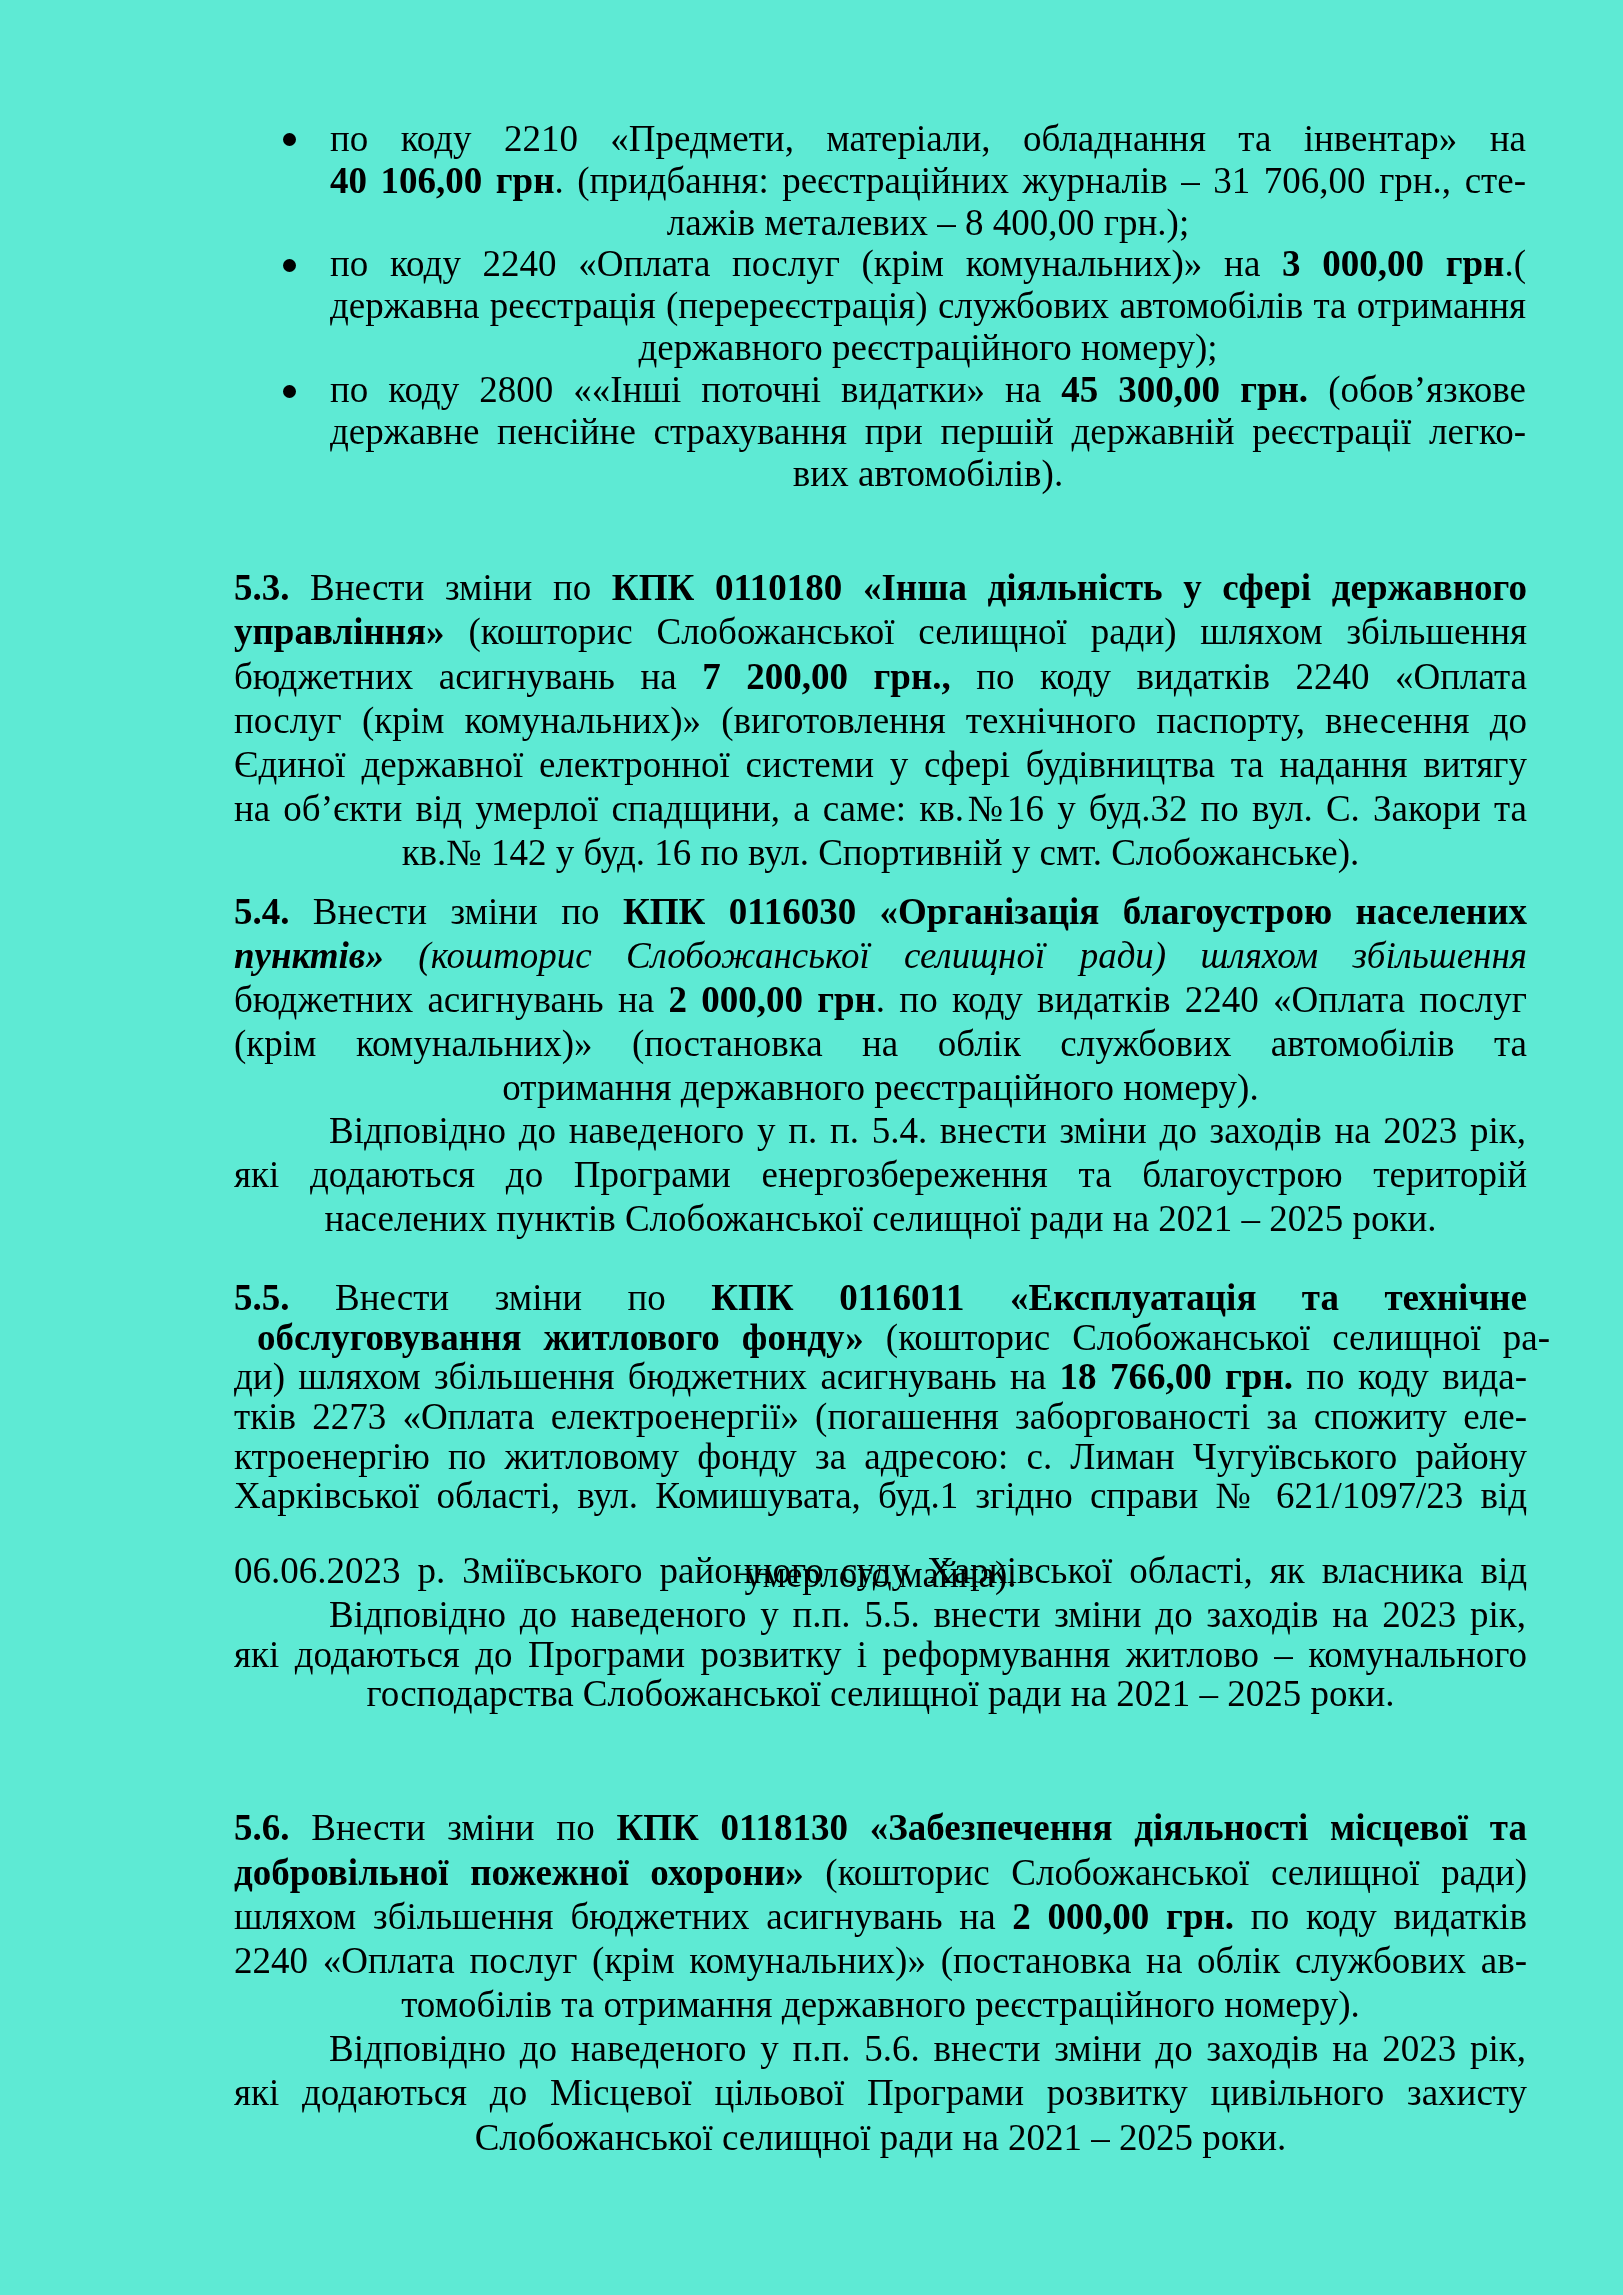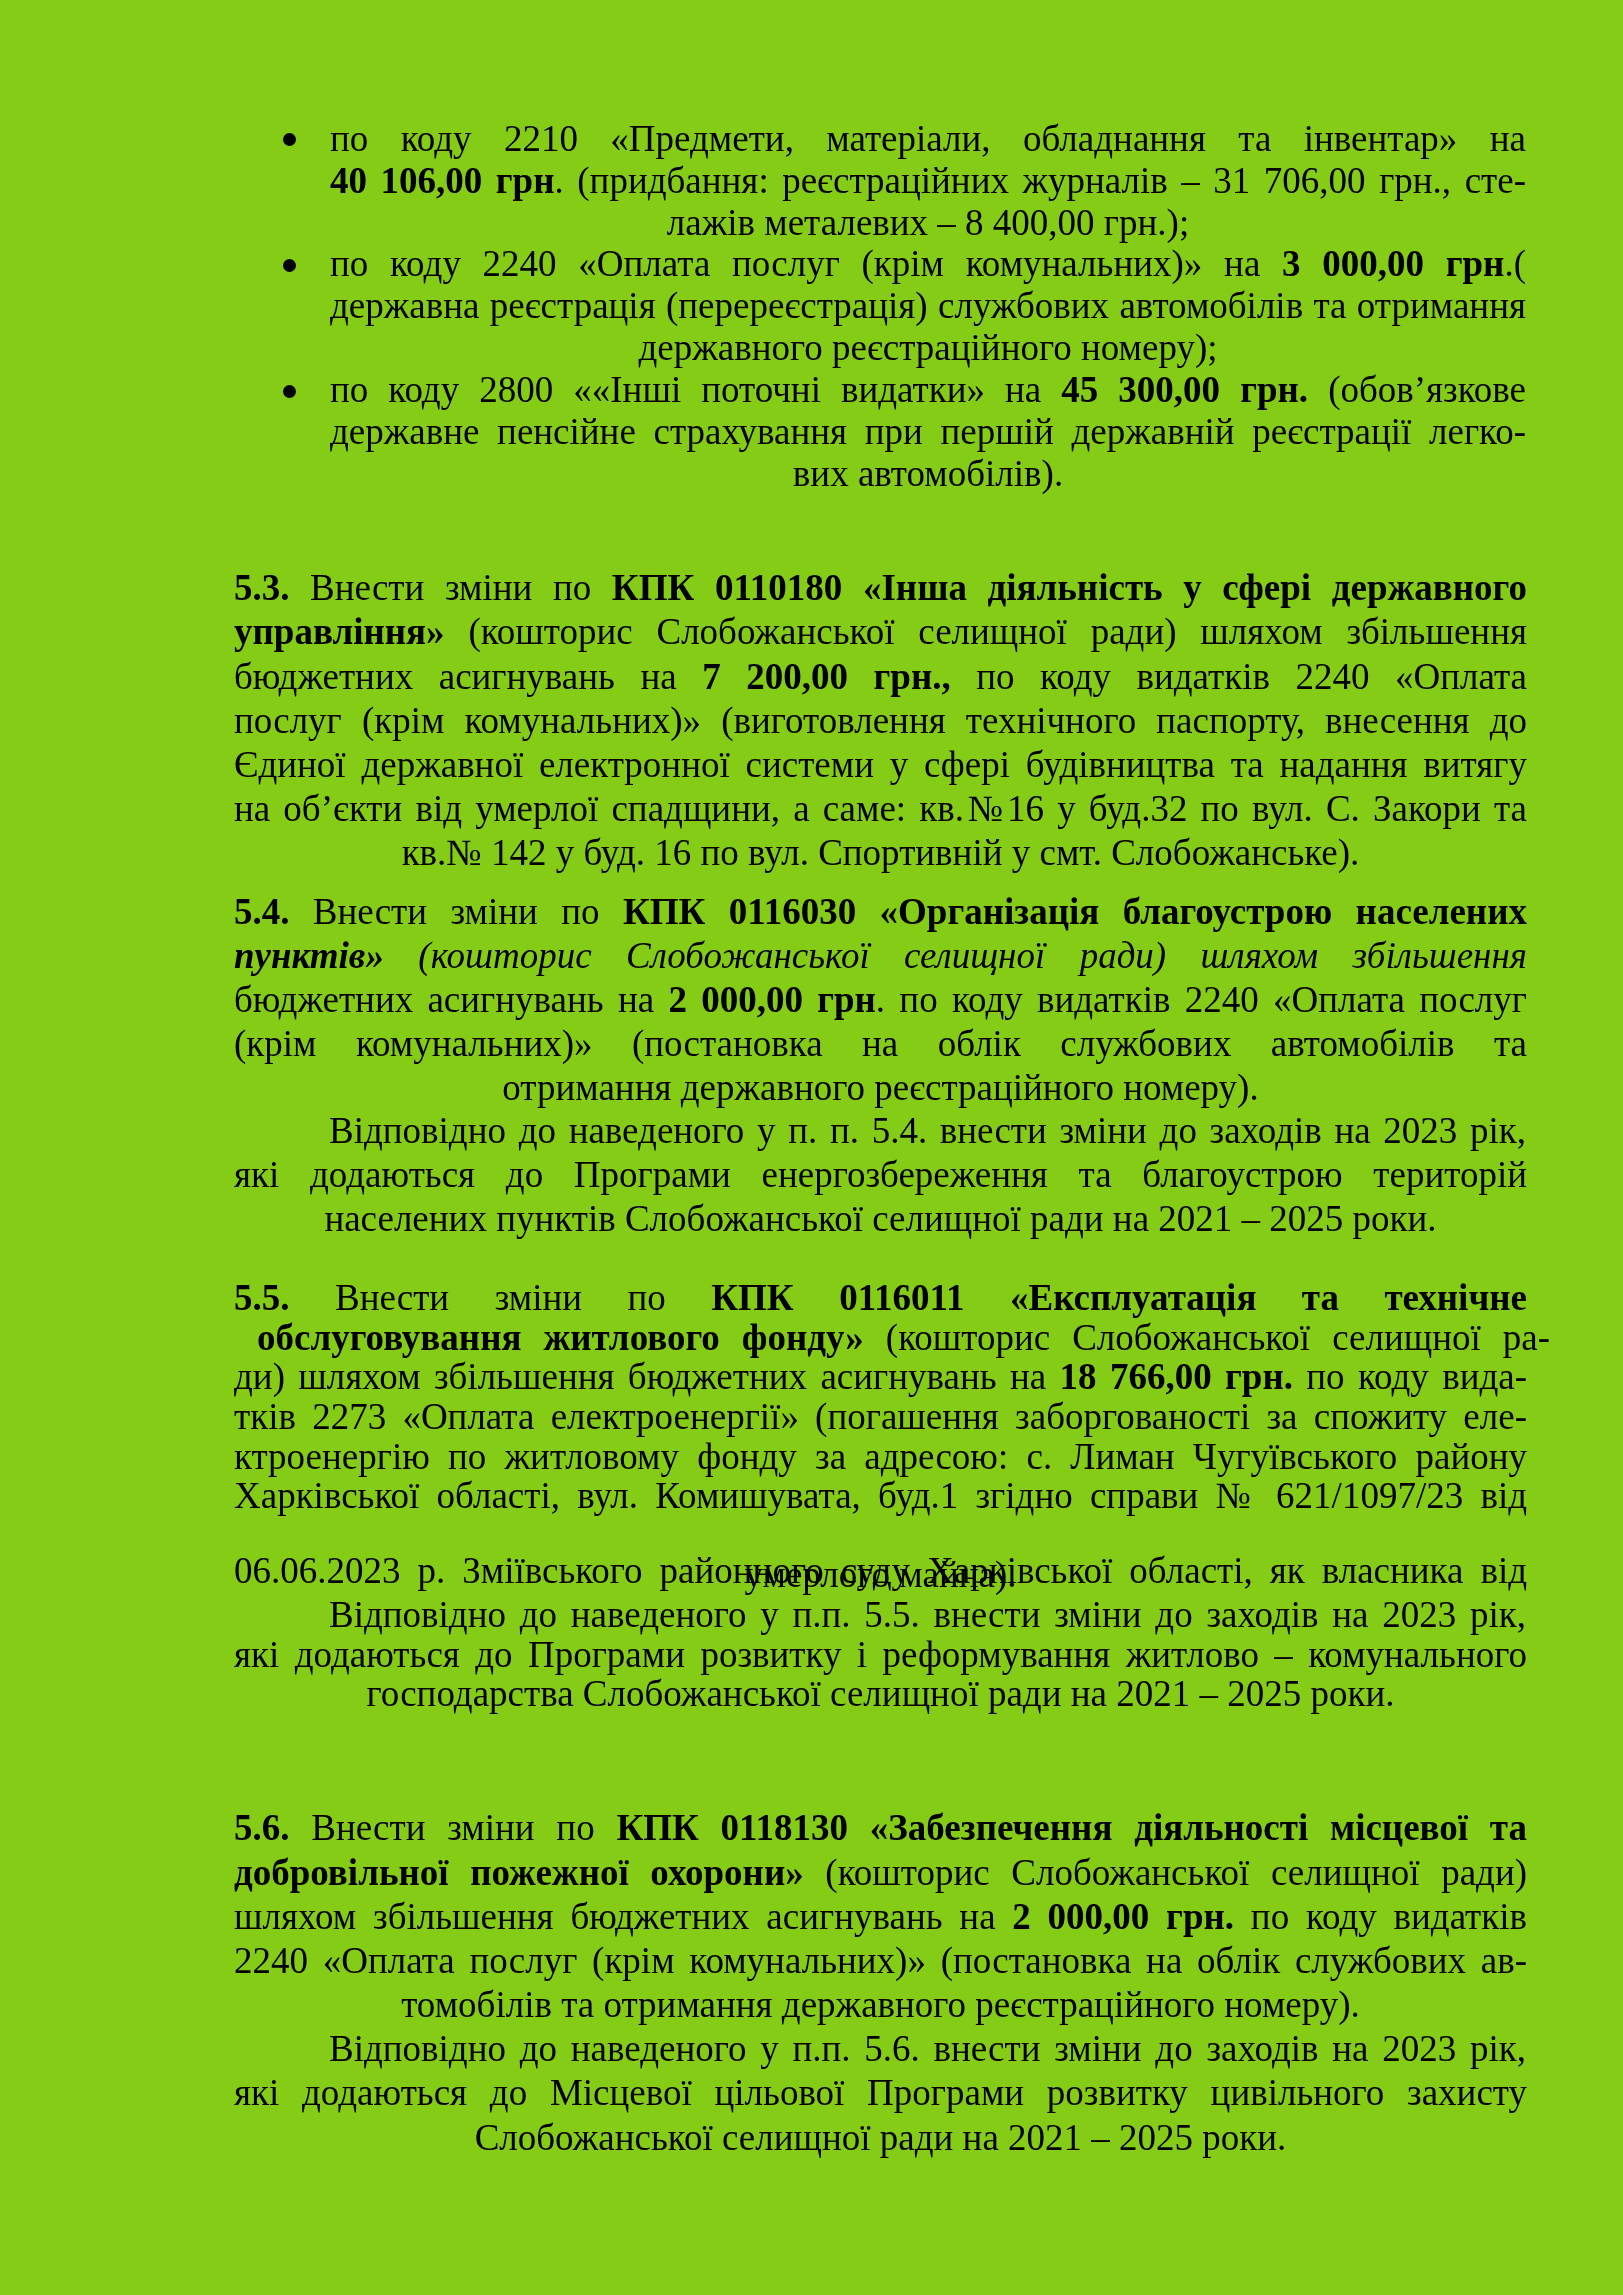--- a/index.html
+++ b/index.html
@@ -1,17 +1,17 @@
 <!DOCTYPE html>
 <html style="font-size:10.5px"><head>
 <meta charset="utf-8">
 <style>
   html, body { margin: 0; padding: 0; background: #ffffff; }
   body { width: 1623px; height: 2295px; position: relative; overflow: hidden; }
-  .page { position: absolute; left: 0; top: 0; width: 1623px; height: 2295px; background: #84cc16; }
+  .page { position: absolute; left: 0; top: 0; width: 1623px; height: 2295px; background: #5eead4; }
   .line {
     position: absolute;
     font-family: "Liberation Serif", "DejaVu Serif", serif;
     font-size: 37px;
     line-height: 42px;
     height: 42px;
     color: #000000;
     white-space: nowrap;
     overflow: visible;
   }

